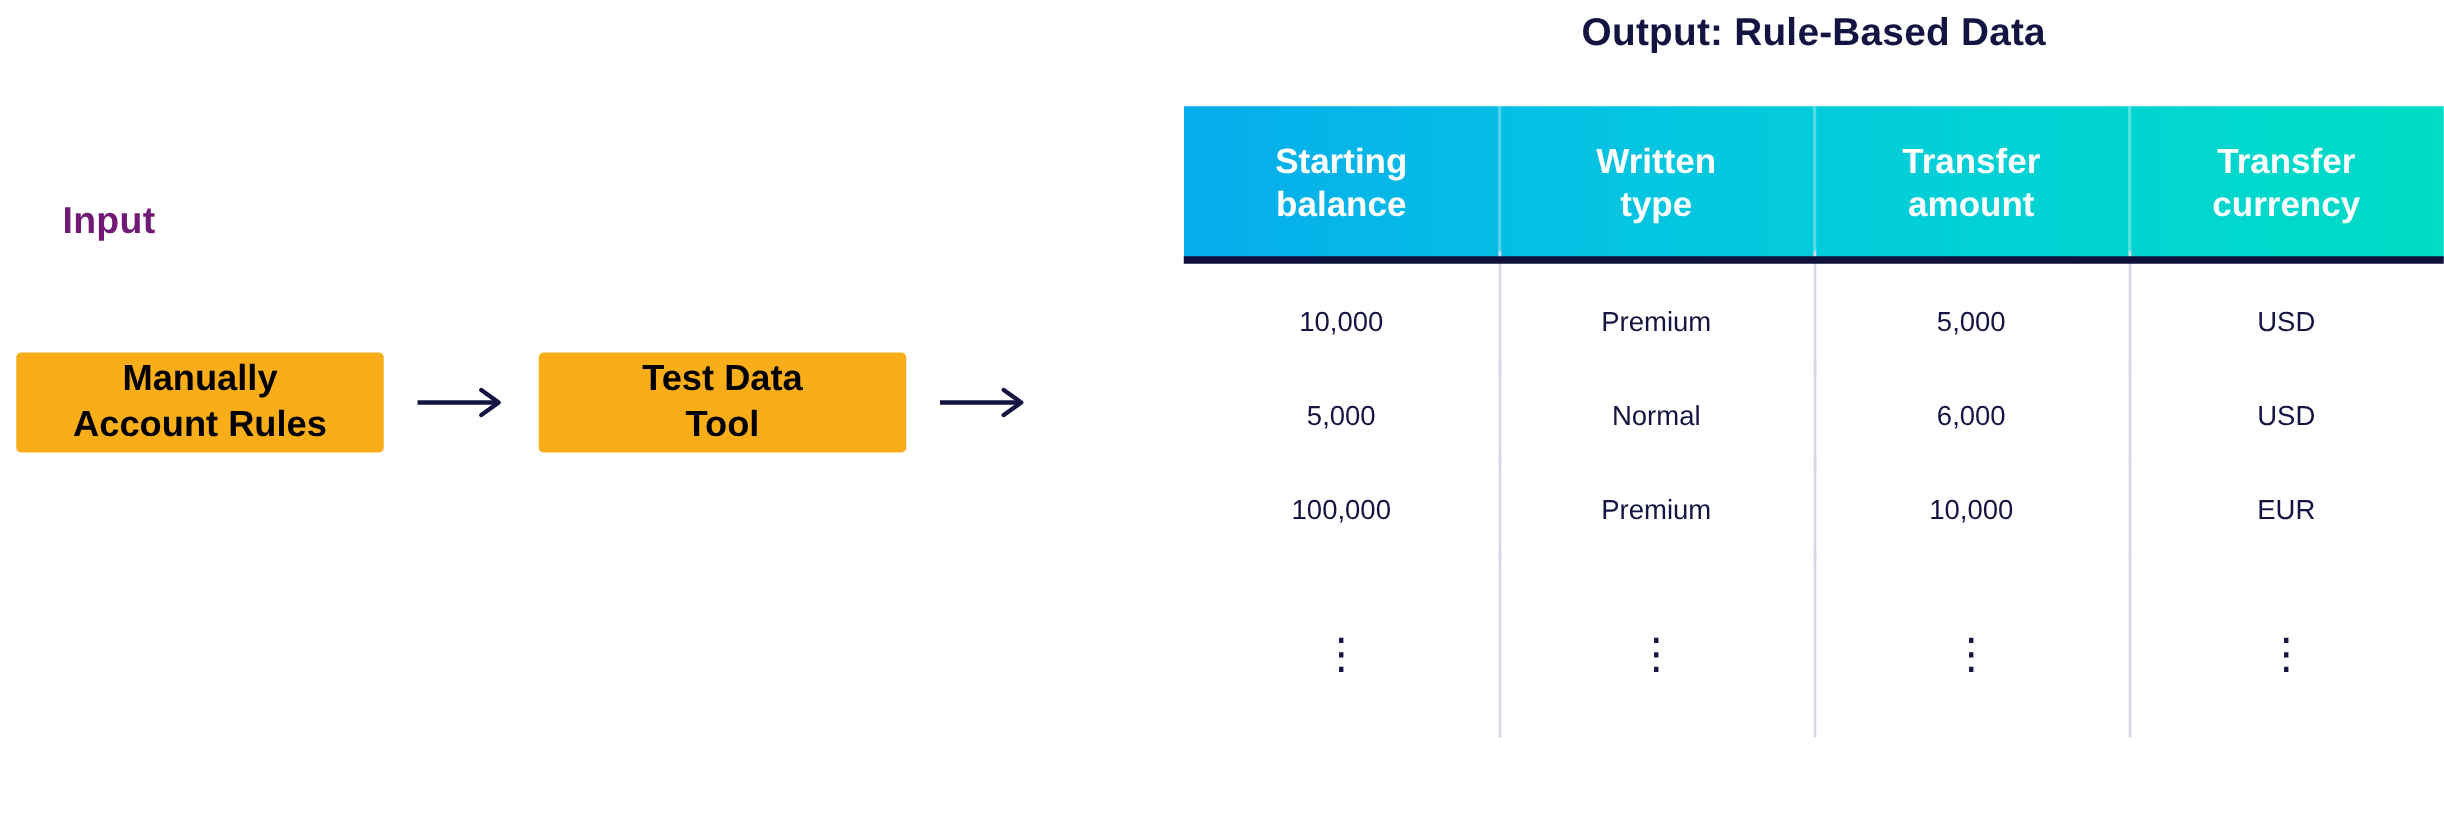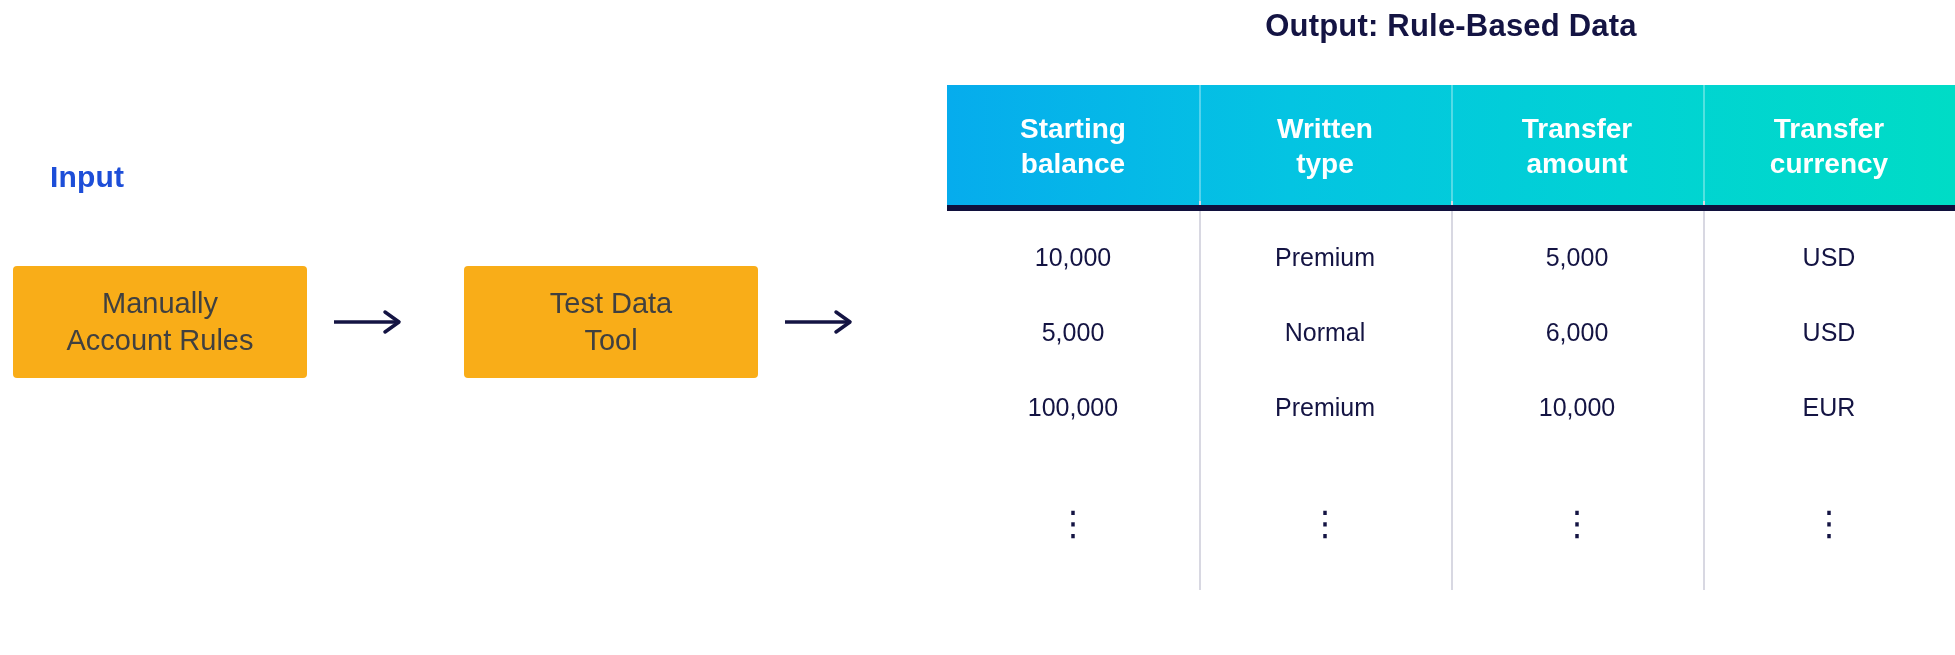--- a/index.html
+++ b/index.html
@@ -22,48 +22,48 @@
     top: 0;
     width: 940px;
     height: 655px;
   }
   #input-label {
     position: absolute;
     left: 50px;
     top: 160px;
     font-size: 30px;
     font-weight: bold;
-    color: #1d4ed8;
+    color: #701a75;
     letter-spacing: 0.2px;
   }
   #flow-row {
     position: absolute;
     left: 13px;
     top: 268px;
     display: flex;
     align-items: center;
     height: 108px;
   }
   .flow-box {
     background: #f9ad18;
     border-radius: 4px;
-    color: #404040;
+    color: #000000;
     font-size: 29px;
-    font-weight: normal;
+    font-weight: bold;
     line-height: 1.28;
     text-align: center;
     display: flex;
     align-items: center;
     justify-content: center;
-    height: 112px;
+    height: 80px;
     box-sizing: border-box;
     padding: 0 14px;
   }
   #box-rules { width: 294px; }
-  #box-tool  { width: 294px; margin-left: 33px; }
+  #box-tool  { width: 294px; }
 
   .flow-arrow {
     width: 124px;
     display: flex;
     align-items: center;
     justify-content: center;
     color: #141443;
   }
   .flow-arrow svg { display: block; }
 
@@ -120,21 +120,21 @@
   }
   #header-rule {
     position: absolute;
     left: 0;
     top: 205px;
     width: 1008px;
     height: 6px;
     background: #10103c;
   }
   #data-table tbody td {
-    font-size: 25px;
+    font-size: 22px;
     color: #141443;
     text-align: center;
     height: 73px;
     vertical-align: middle;
     position: relative;
     font-weight: normal;
   }
   #data-table tbody tr:first-child td { padding-top: 14px; }
   #data-table tbody td + td::before {
     content: "";

